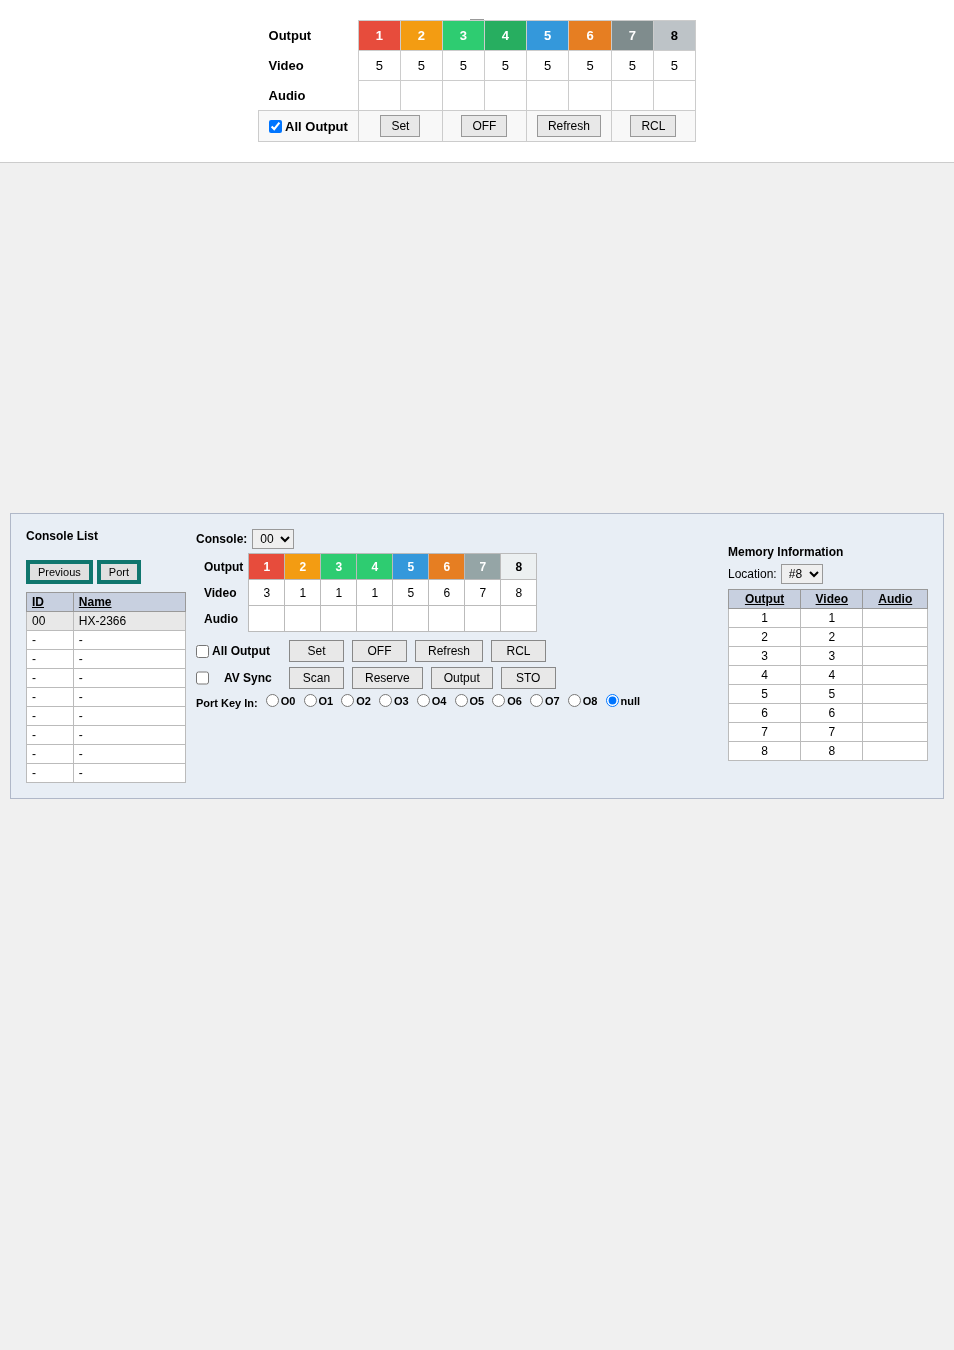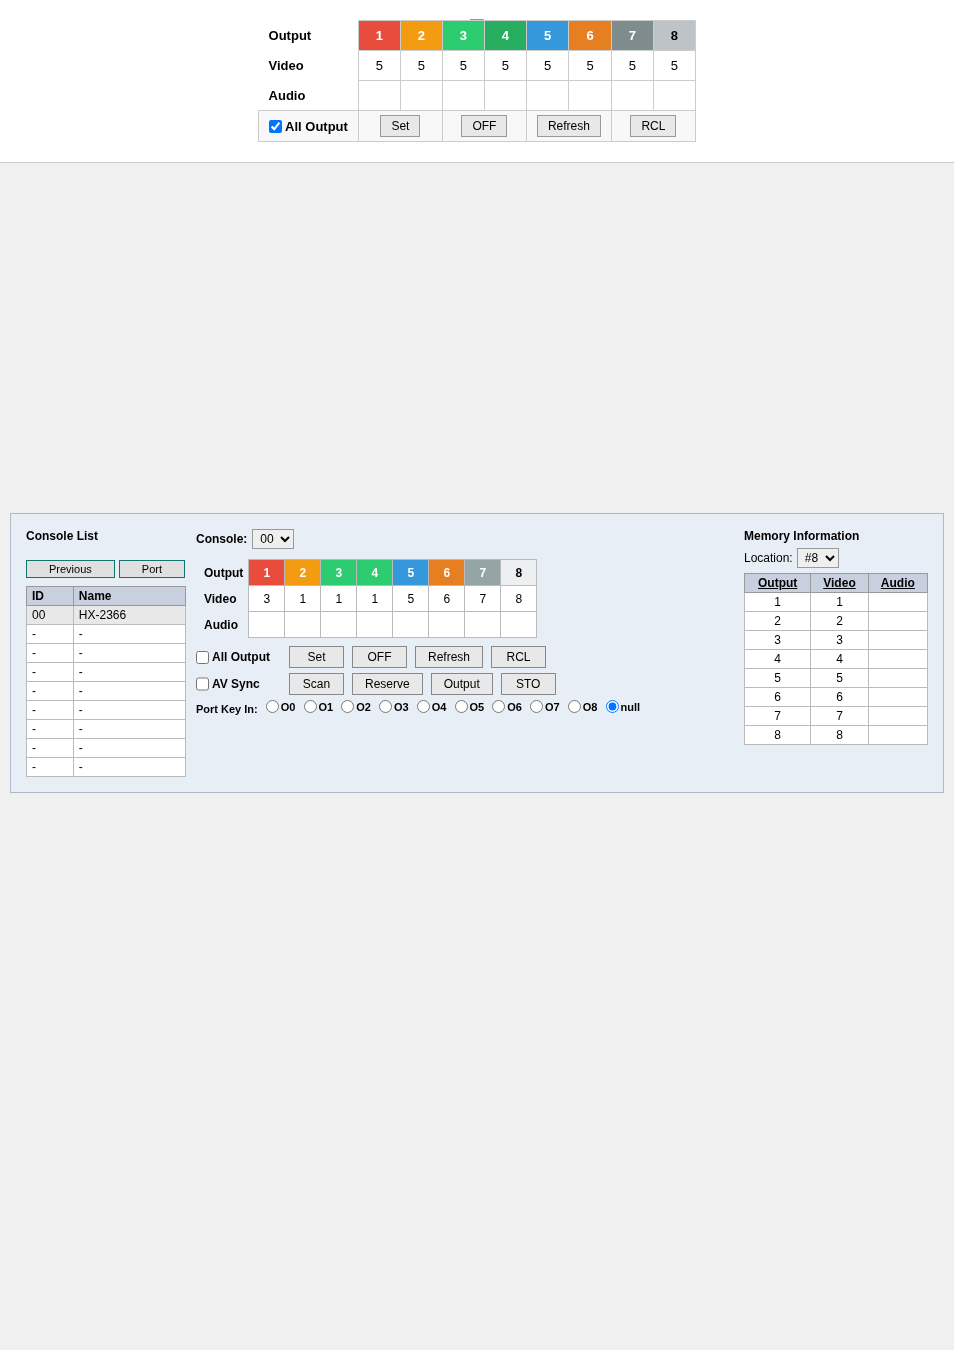--- a/index.html
+++ b/index.html
@@ -78,59 +78,60 @@
     }
 
     .console-nav {
       display: flex;
       gap: 4px;
       margin-bottom: 8px;
     }
 
     .nav-btn {
       background: #e0e0e0;
-      border: 1px solid #0f766e;
-      padding: 2px 22px;
+      border: 4px solid #0f766e;
+      padding: 2px 8px;
       font-size: 11px;
       cursor: pointer;
     }
 
     .console-table {
       border-collapse: collapse;
       width: 100%;
       font-size: 12px;
     }
 
     .console-table th {
       background: #c8d0e0;
       border: 1px solid #999;
       padding: 2px 5px;
       text-align: left;
       font-weight: bold;
+      text-decoration: underline;
     }
 
     .console-table td {
       border: 1px solid #bbb;
       padding: 2px 5px;
       background: #fff;
     }
 
     .console-table tr:first-child td {
       background: #e8e8e8;
     }
 
     
     .main-control {
       flex: 1;
     }
 
     .console-row {
       display: flex;
       align-items: center;
-      margin-bottom: 10px;
+      margin-bottom: 4px;
       font-weight: bold;
       font-size: 12px;
     }
 
     .console-row label {
       margin-right: 5px;
     }
 
     .console-select {
       font-size: 12px;
@@ -193,22 +194,23 @@
       margin-top: 3px;
     }
 
     .port-key-row label {
       font-weight: bold;
       margin-right: 5px;
     }
 
     
     .memory-info {
-      width: 184px;
+      width: 200px;
       flex-shrink: 0;
+      margin-top: 16px;
     }
 
     .memory-info-title {
       font-weight: bold;
       font-size: 12px;
       margin-bottom: 5px;
     }
 
     .location-row {
       display: flex;
@@ -480,21 +482,21 @@
           <input type="checkbox" style="">
           <span>All Output</span>
         </label>
         <button class="ctrl-btn">Set</button>
         <button class="ctrl-btn">OFF</button>
         <button class="ctrl-btn">Refresh</button>
         <button class="ctrl-btn">RCL</button>
       </div>
 
       <div class="ctrl-row">
-        <label style="display:flex;gap:3px;font-weight:bold;min-width:85px;">
+        <label style="display:flex;gap:15px;font-weight:bold;min-width:85px;">
           <input type="checkbox" style="">
           <span>AV Sync</span>
         </label>
         <button class="ctrl-btn">Scan</button>
         <button class="ctrl-btn">Reserve</button>
         <button class="ctrl-btn">Output</button>
         <button class="ctrl-btn">STO</button>
       </div>
 
       <div class="port-key-row">

